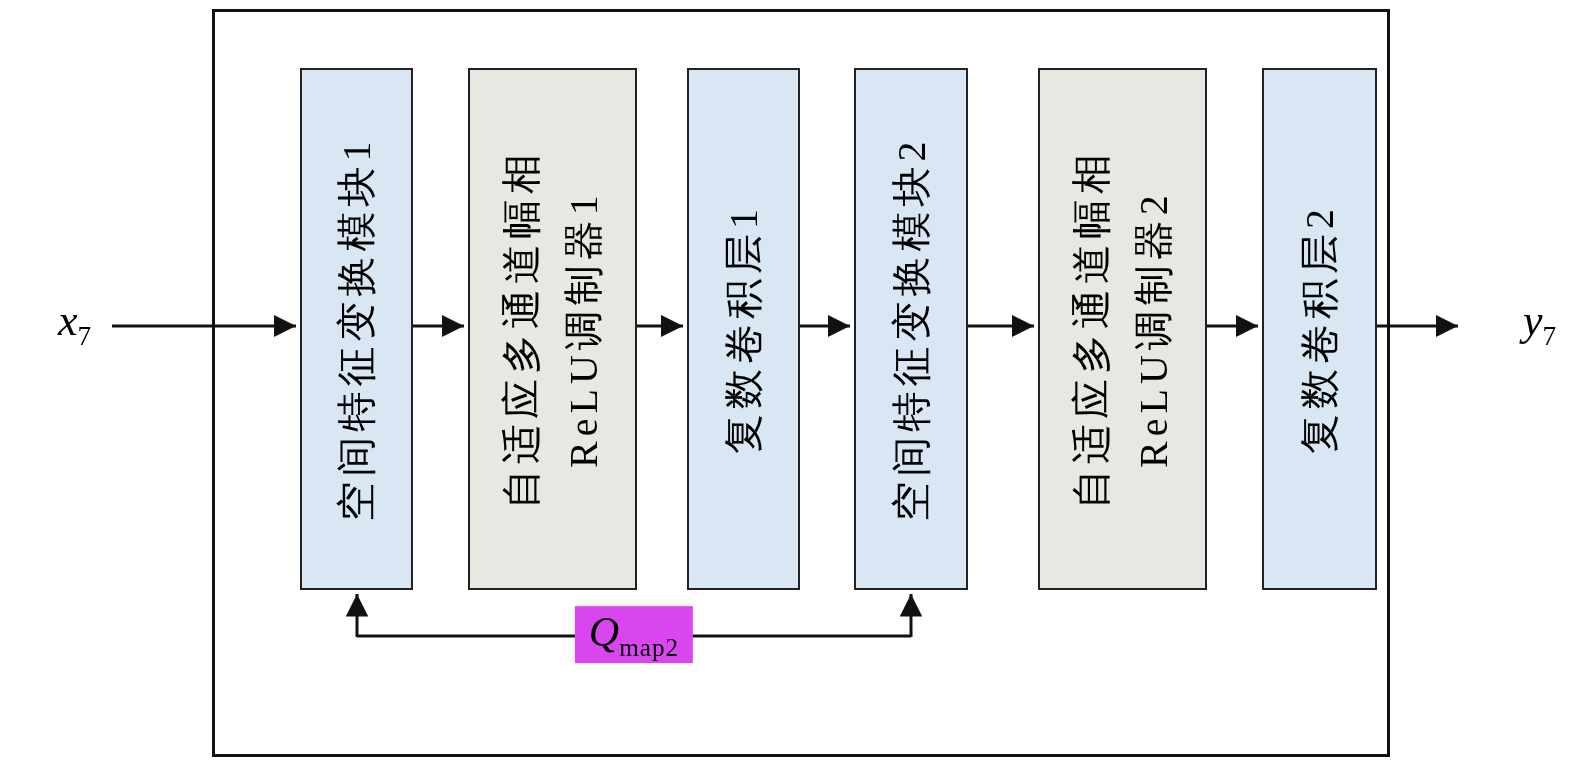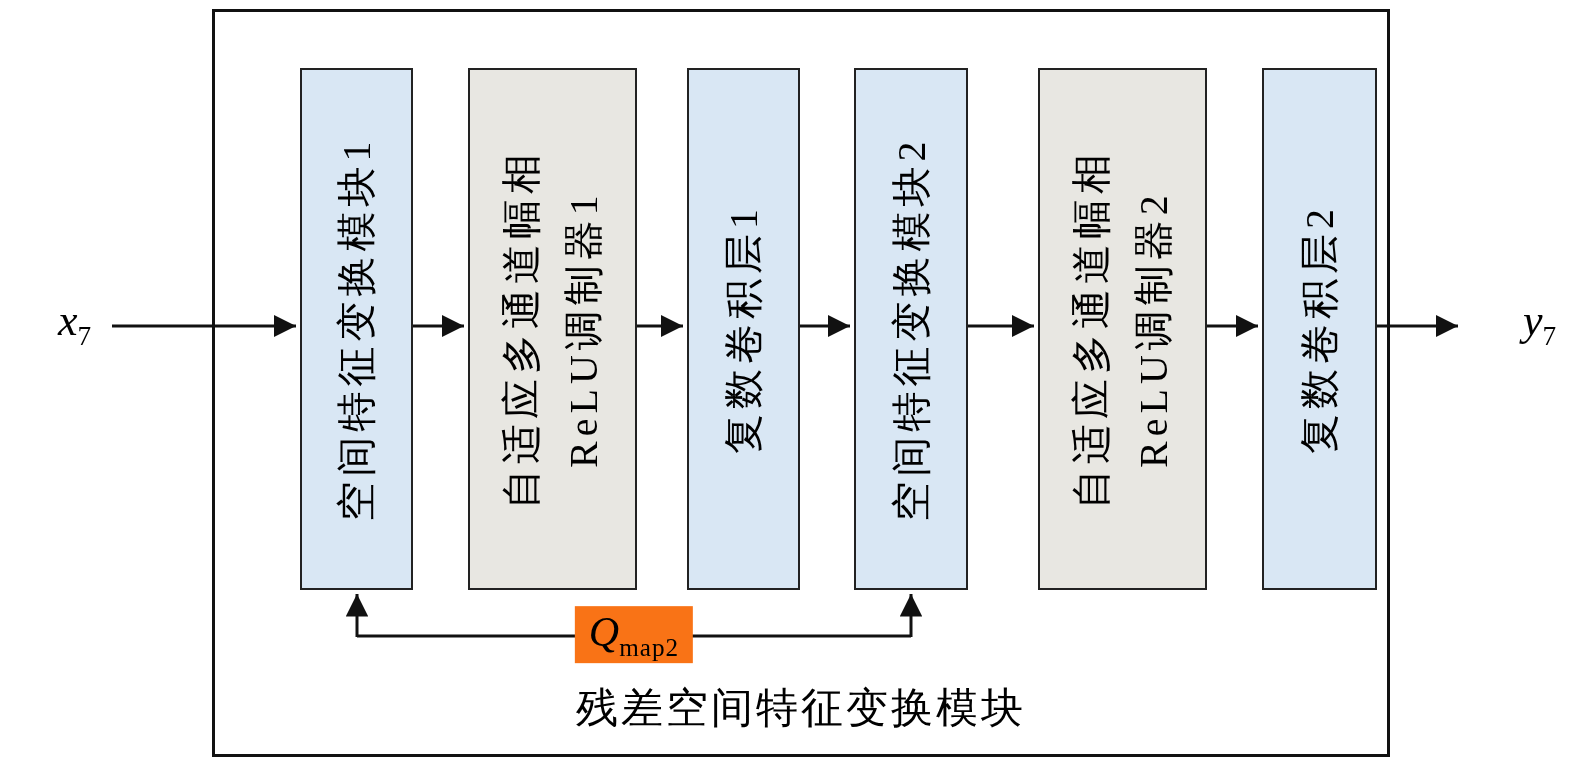--- a/index.html
+++ b/index.html
@@ -47,21 +47,21 @@
     font-size:44px;color:#000;white-space:nowrap;
   }
   .io-label .var{font-style:italic;}
   .io-label sub{font-size:0.62em;font-style:normal;}
   .in-label{left:58px;}
   .out-label{left:1523px;}
 
   
   .q-label{
     position:absolute;left:634px;top:636px;transform:translate(-50%,-52%);
-    background:#f97316;padding:2px 14px;font-size:42px;color:#000;white-space:nowrap;
+    background:#d946ef;padding:2px 14px;font-size:42px;color:#000;white-space:nowrap;
   }
   .q-label .var{font-style:italic;}
   .q-label sub{font-size:0.6em;font-style:normal;letter-spacing:1px;}
 
   
   .container-title{
     position:absolute;left:212px;top:680px;width:1178px;
     text-align:center;font-size:42px;letter-spacing:3px;color:#000;
   }
 </style>
@@ -133,15 +133,14 @@
   <div class="block blue b6" style="border-color: rgb(34, 34, 34); background: rgb(217, 231, 244);">
     <div class="vtext">
       <div>复数卷积层2</div>
     </div>
   </div>
 
   <div class="q-label">
     <span class="var">Q</span><sub>map2</sub>
   </div>
 
-  <div class="container-title">残差空间特征变换模块</div>
 
 </div>
 
 </body></html>

